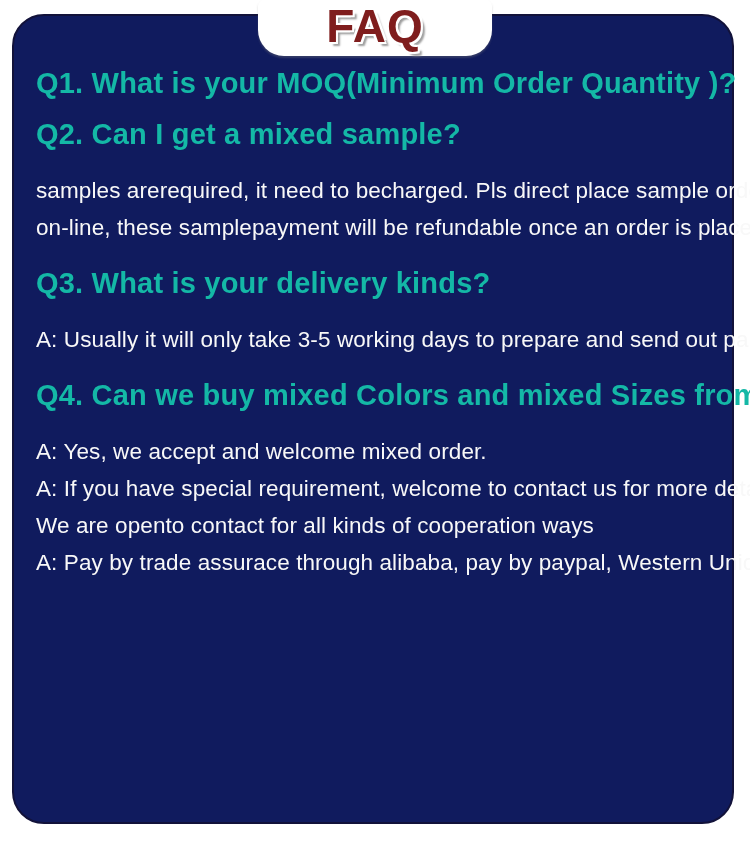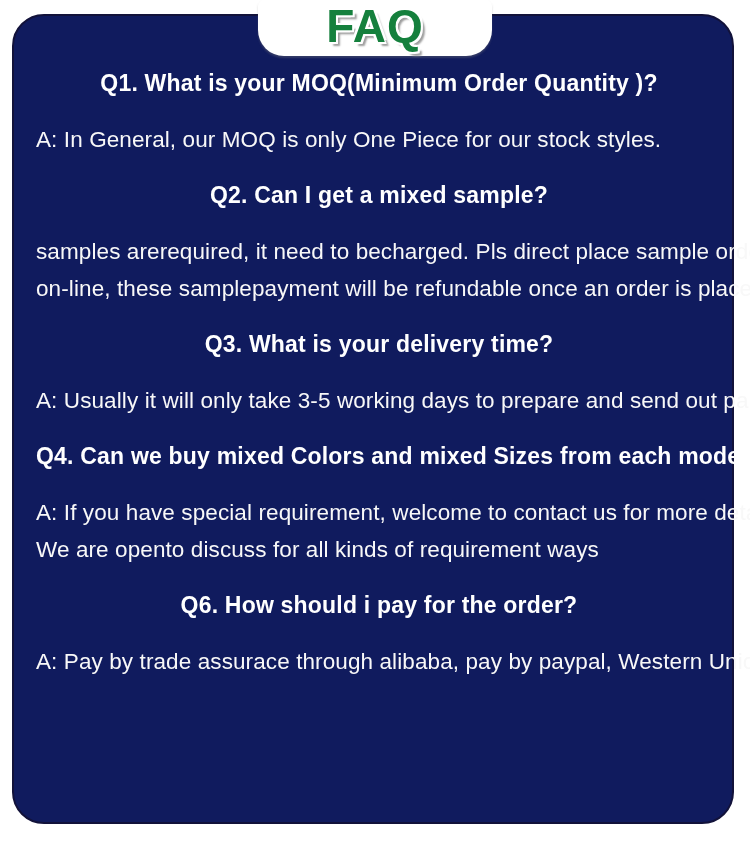--- a/index.html
+++ b/index.html
@@ -38,43 +38,42 @@
     height: 56px;
     background: #ffffff;
     border-radius: 6px 6px 26px 26px;
     z-index: 3;
     display: flex;
     align-items: center;
     justify-content: center;
     box-shadow: 0 2px 2px rgba(120,120,120,0.35);
   }
   .faq-title {
-    color: #15803d;
+    color: #7f1d1d;
     font-size: 46px;
     font-weight: bold;
     letter-spacing: 1px;
     line-height: 1;
     padding-bottom: 4px;
     text-shadow:
       -2px -2px 0 #ffffff,
        2px -2px 0 #ffffff,
       -2px  2px 0 #ffffff,
        2px  2px 0 #ffffff,
        4px  4px 2px #9d9d9d;
   }
   .faq-item { margin: 0; }
   .faq-question {
-    color: #ffffff;
-    font-size: 23px;
+    color: #14b8a6;
+    font-size: 29px;
     font-weight: bold;
     line-height: 26px;
     margin: 24px 0 25px 0;
     white-space: nowrap;
     letter-spacing: 0.2px;
-    text-align: center;
   }
   .faq-item:first-child .faq-question { margin-top: 4px; }
   .faq-answer { margin: 0 0 0 0; }
   .faq-answer-line {
     color: #f8f8f8;
     font-size: 22.5px;
     line-height: 37px;
     white-space: nowrap;
     letter-spacing: 0.1px;
   }
@@ -87,52 +86,53 @@
 
   <div class="faq-banner">
     <div class="faq-title">FAQ</div>
   </div>
 
   <div class="faq-card">
 
     <div class="faq-item">
       <div class="faq-question">Q1. What is your MOQ(Minimum Order Quantity )?</div>
       <div class="faq-answer">
-        <div class="faq-answer-line">A: In General, our MOQ is only One Piece for our stock styles.</div>
       </div>
     </div>
 
     <div class="faq-item">
       <div class="faq-question">Q2. Can I get a mixed sample?</div>
       <div class="faq-answer">
         <div class="faq-answer-line">samples arerequired, it need to becharged. Pls direct place sample order</div>
         <div class="faq-answer-line">on-line, these samplepayment will be refundable once an order is placed</div>
       </div>
     </div>
 
     <div class="faq-item">
-      <div class="faq-question">Q3. What is your delivery time?</div>
+      <div class="faq-question">Q3. What is your delivery kinds?</div>
       <div class="faq-answer">
         <div class="faq-answer-line">A: Usually it will only take 3-5 working days to prepare and send out parce</div>
       </div>
     </div>
 
     <div class="faq-item">
       <div class="faq-question">Q4. Can we buy mixed Colors and mixed Sizes from each models?</div>
+      <div class="faq-answer">
+        <div class="faq-answer-line">A: Yes, we accept and welcome mixed order.</div>
+      </div>
     </div>
 
     <div class="faq-item">
       <div class="faq-answer">
         <div class="faq-answer-line">A: If you have special requirement, welcome to contact us for more details.</div>
-        <div class="faq-answer-line">We are opento discuss for all kinds of requirement ways</div>
+        <div class="faq-answer-line">We are opento contact for all kinds of cooperation ways</div>
       </div>
     </div>
 
     <div class="faq-item">
-      <div class="faq-question">Q6. How should i pay for the order?</div>
       <div class="faq-answer">
         <div class="faq-answer-line">A: Pay by trade assurace through alibaba, pay by paypal, Western Union,</div>
 
       </div>
     </div>
 
   </div>
 </div>
 
 </body></html>

